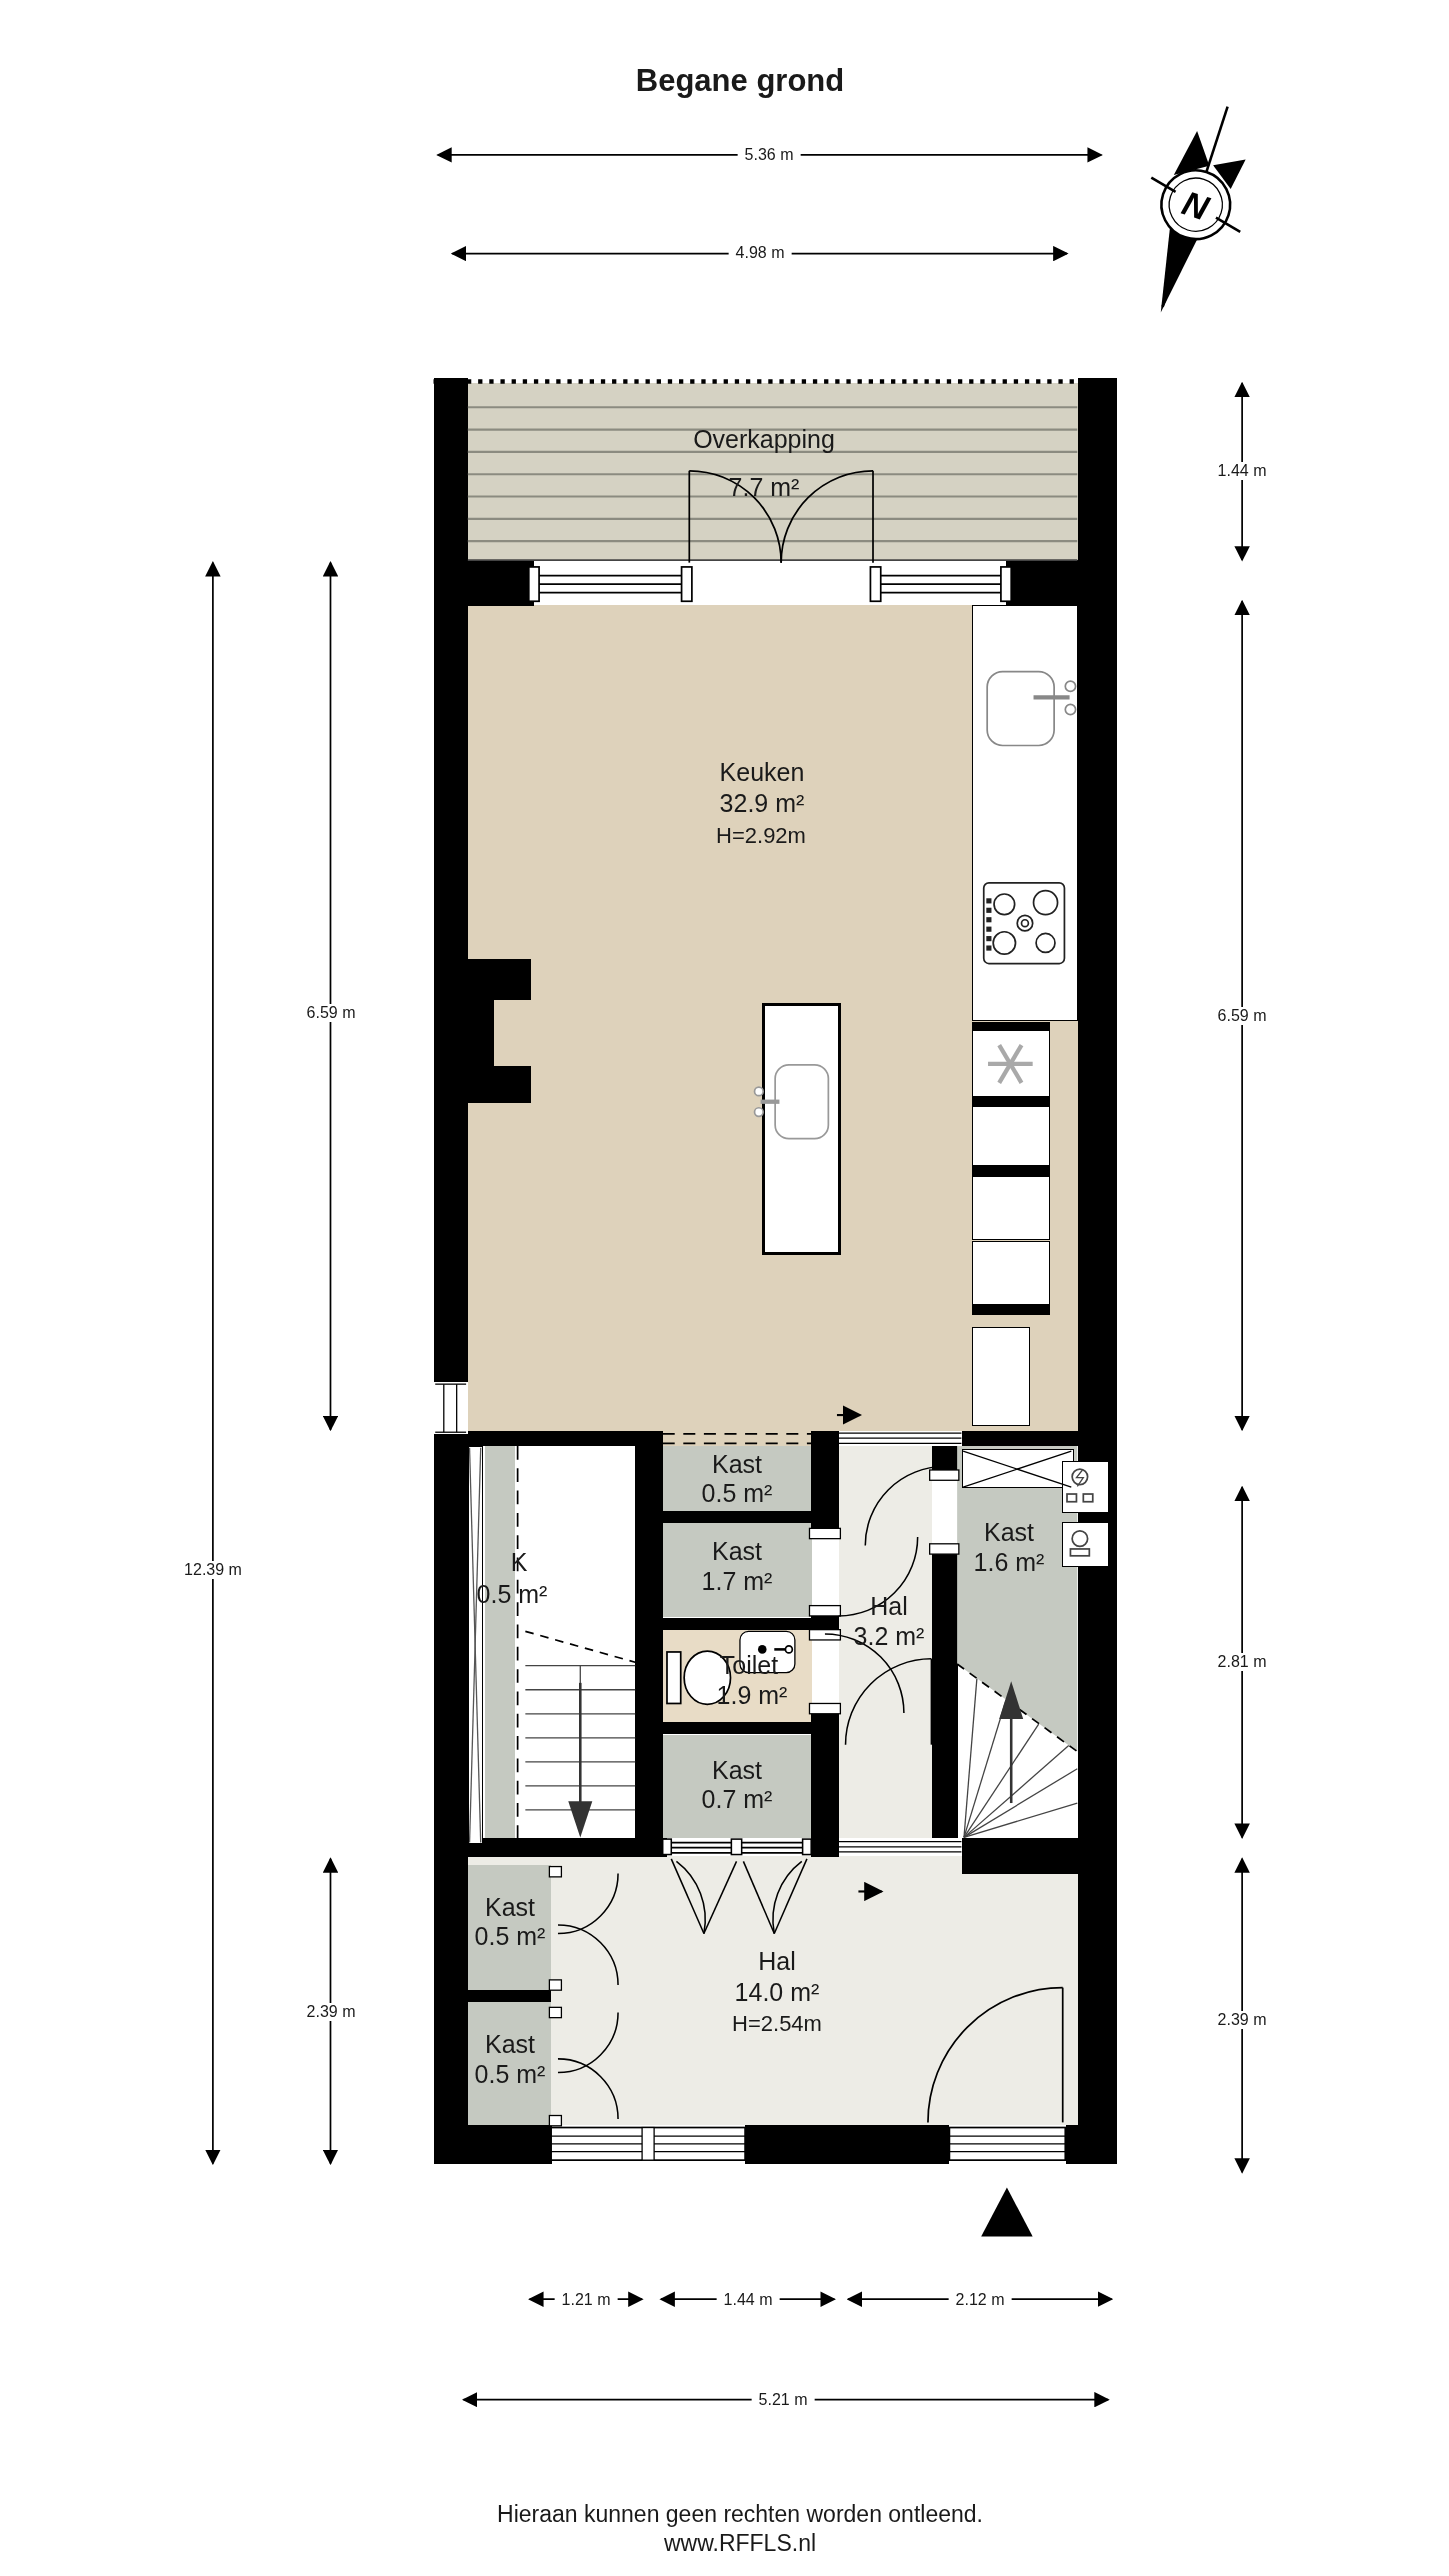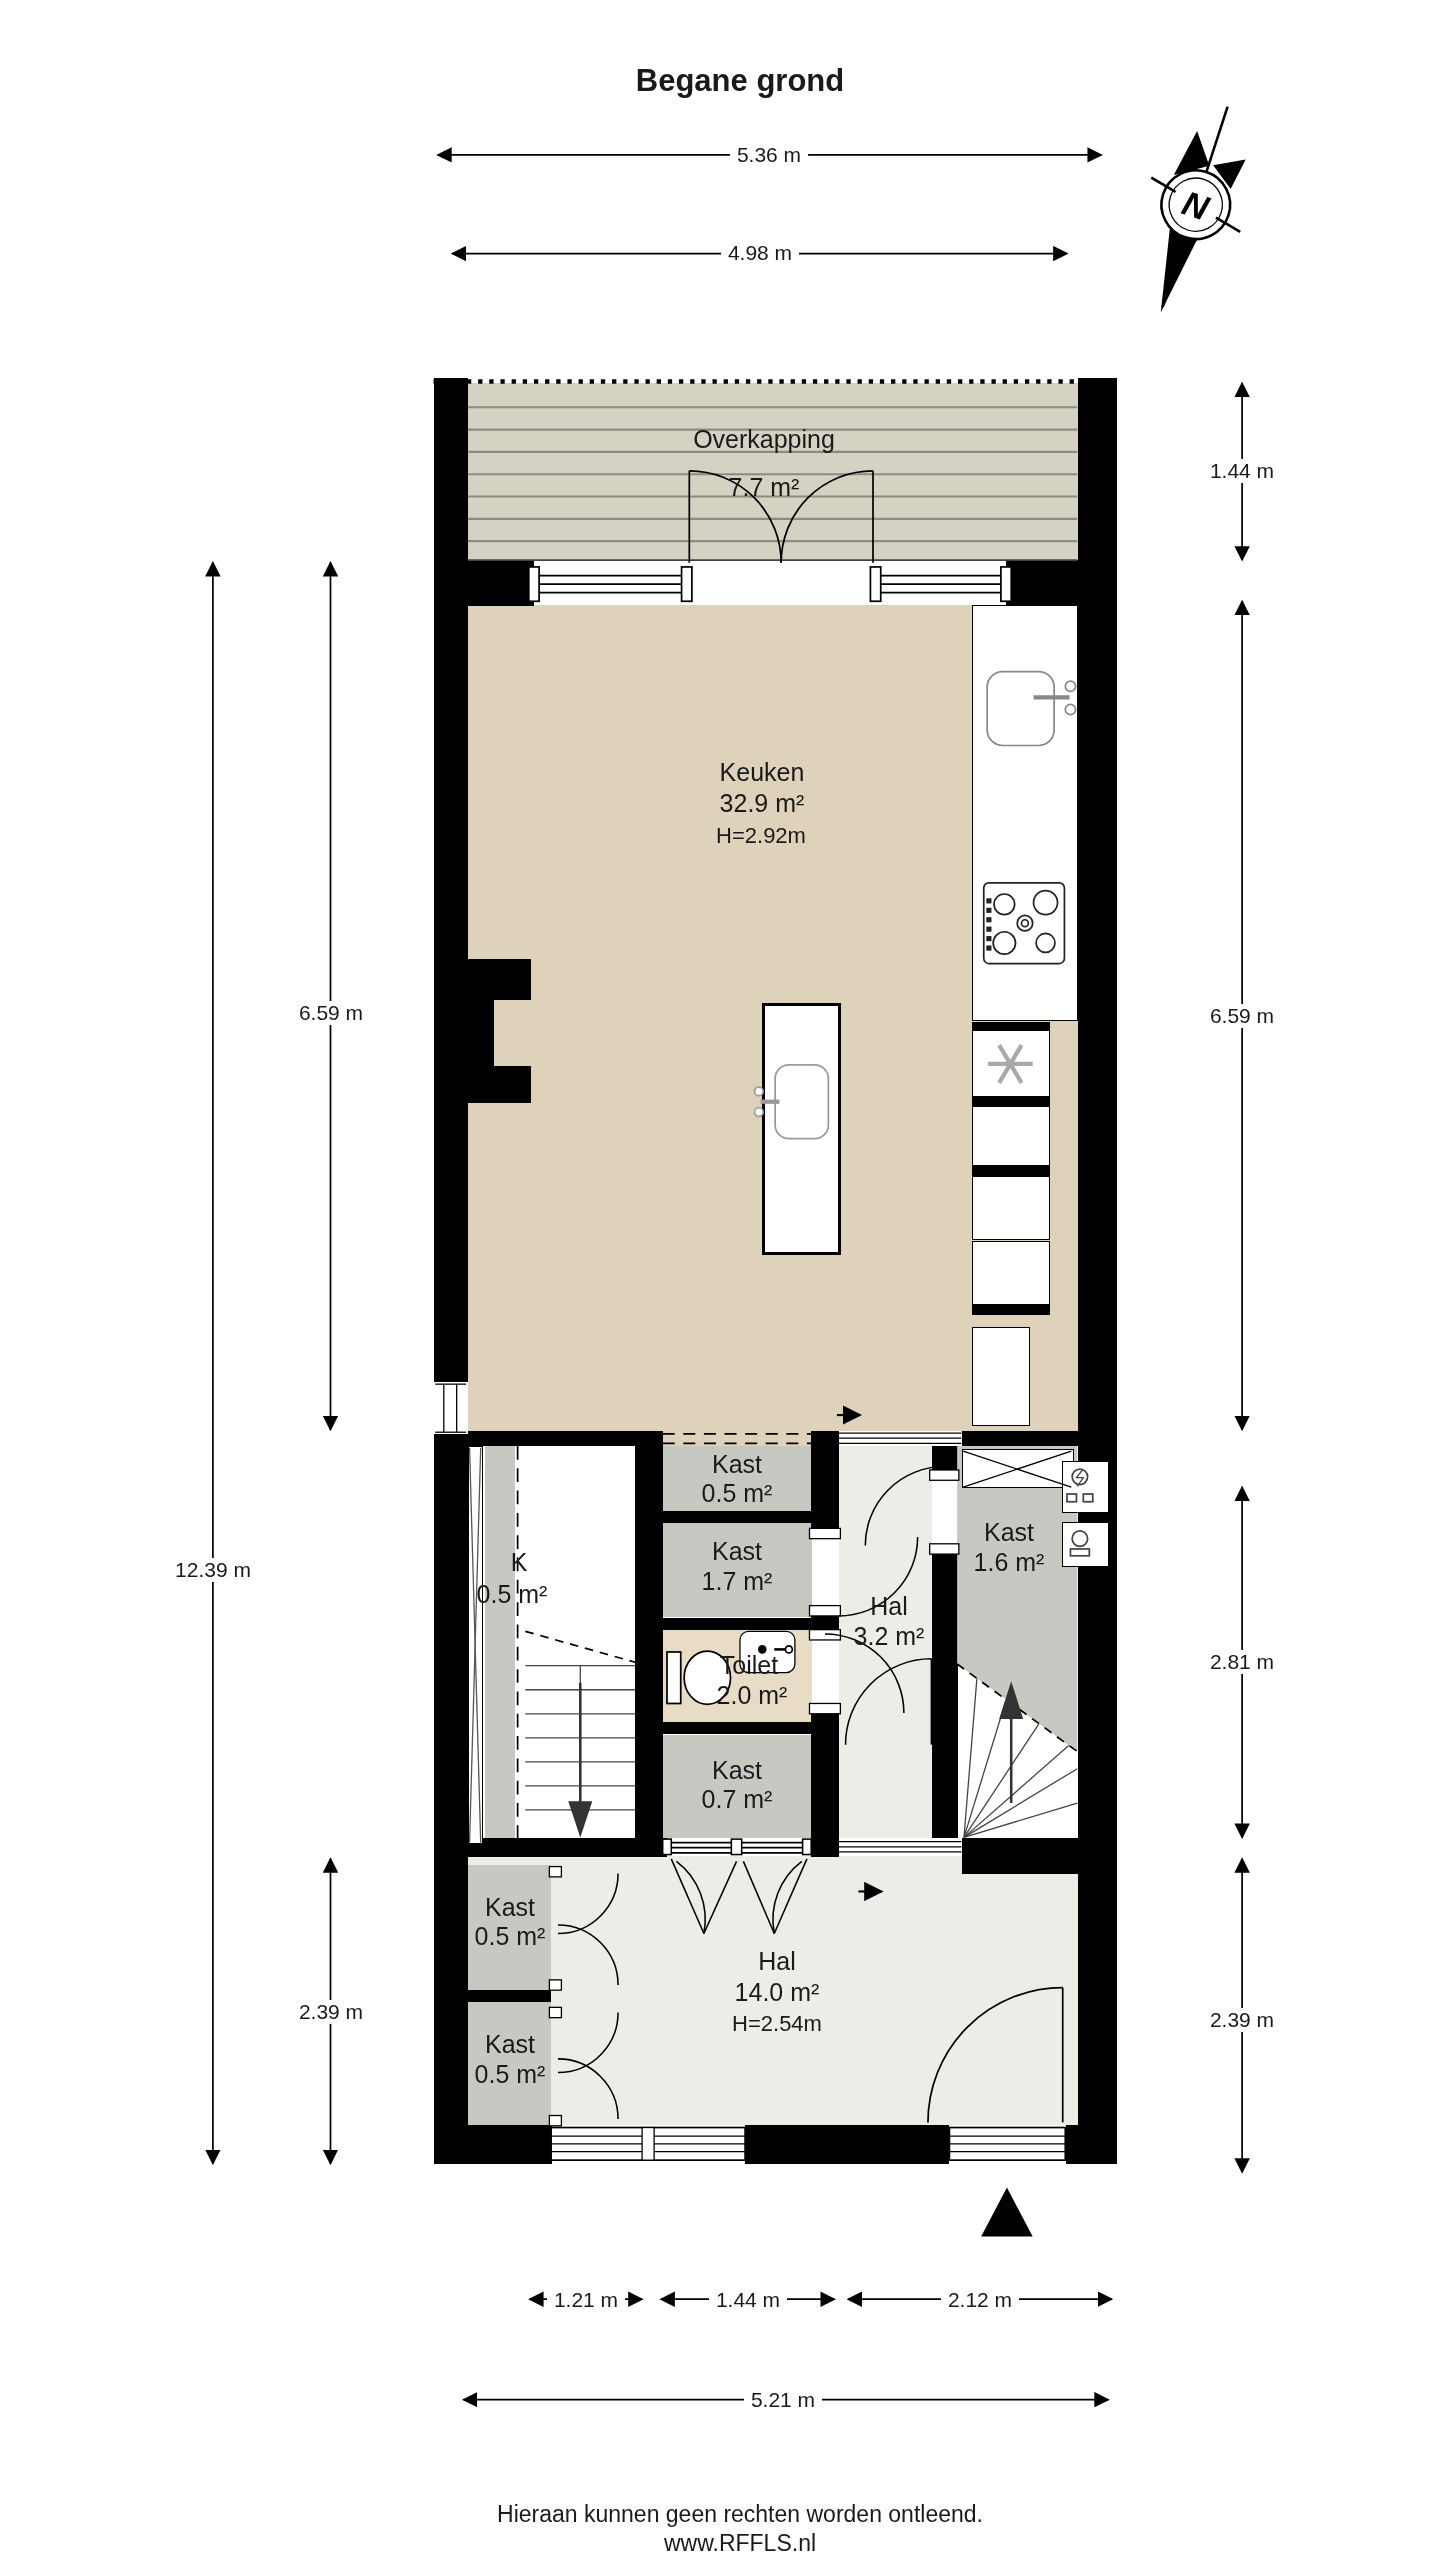--- a/index.html
+++ b/index.html
@@ -18,21 +18,21 @@
   .f-hal{background:var(--halFloor);}
   .f-toilet{background:var(--toiletFloor);}
   .whitebox{position:absolute;background:#fff;border:1.7px solid #000;box-sizing:border-box;}
   .island{border-width:3.4px;}
   .boxtop{z-index:3;}
   svg.underlay{position:absolute;left:0;top:0;z-index:2;pointer-events:none;}
   svg.overlay{position:absolute;left:0;top:0;z-index:4;pointer-events:none;}
   .lbl{position:absolute;transform:translate(-50%,-50%);font-size:25px;line-height:1.1;
        white-space:nowrap;text-align:center;z-index:5;}
   .lbl.sm{font-size:22px;}
-  .dim{position:absolute;transform:translate(-50%,-50%);font-size:21px;background:#fff;
+  .dim{position:absolute;transform:translate(-50%,-50%);font-size:16px;background:#fff;
        padding:0 6.9px;white-space:nowrap;z-index:5;}
   .title{position:absolute;transform:translate(-50%,-50%);font-size:31px;font-weight:bold;
          white-space:nowrap;z-index:5;}
   .footer{position:absolute;transform:translate(-50%,-50%);font-size:23px;white-space:nowrap;z-index:5;}
   .compassN{font:italic bold 40px "Liberation Sans",sans-serif;}
 </style>
 </head>
 <body>
 
 <div id="canvas">
@@ -379,21 +379,21 @@
   <div class="lbl" style="left:762px;top:773px;">Keuken</div>
   <div class="lbl" style="left:762px;top:804px;">32.9 m²</div>
   <div class="lbl sm" style="left:761px;top:836px;">H=2.92m</div>
   <div class="lbl" style="left:737px;top:1465px;">Kast</div>
   <div class="lbl" style="left:737px;top:1494px;">0.5 m²</div>
   <div class="lbl" style="left:737px;top:1552px;">Kast</div>
   <div class="lbl" style="left:737px;top:1582px;">1.7 m²</div>
   <div class="lbl" style="left:519px;top:1563px;">K</div>
   <div class="lbl" style="left:512px;top:1595px;">0.5 m²</div>
   <div class="lbl" style="left:749px;top:1666px;">Toilet</div>
-  <div class="lbl" style="left:752px;top:1696px;">2.0 m²</div>
+  <div class="lbl" style="left:752px;top:1696px;">1.9 m²</div>
   <div class="lbl" style="left:889px;top:1607px;">Hal</div>
   <div class="lbl" style="left:889px;top:1637px;">3.2 m²</div>
   <div class="lbl" style="left:1009px;top:1533px;">Kast</div>
   <div class="lbl" style="left:1009px;top:1563px;">1.6 m²</div>
   <div class="lbl" style="left:737px;top:1771px;">Kast</div>
   <div class="lbl" style="left:737px;top:1800px;">0.7 m²</div>
   <div class="lbl" style="left:510px;top:1908px;">Kast</div>
   <div class="lbl" style="left:510px;top:1937px;">0.5 m²</div>
   <div class="lbl" style="left:510px;top:2045px;">Kast</div>
   <div class="lbl" style="left:510px;top:2075px;">0.5 m²</div>

